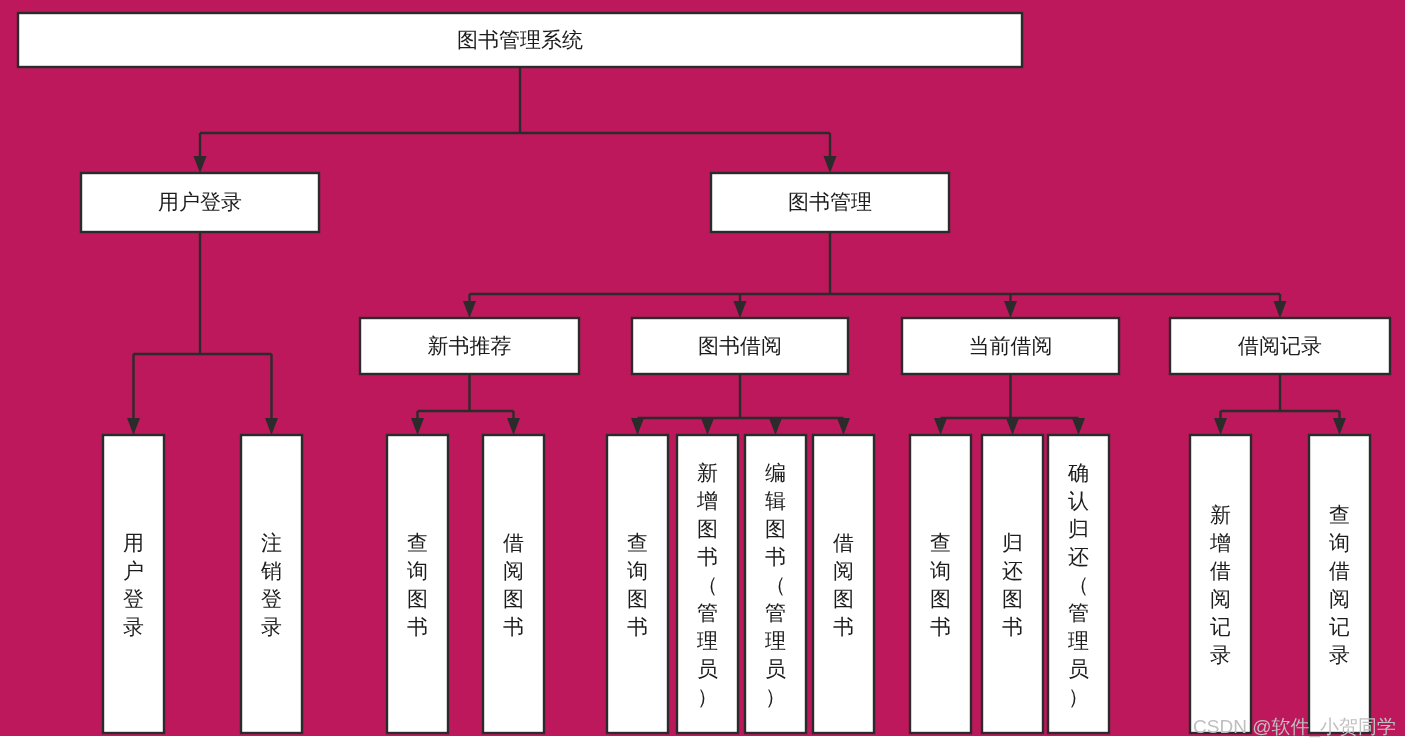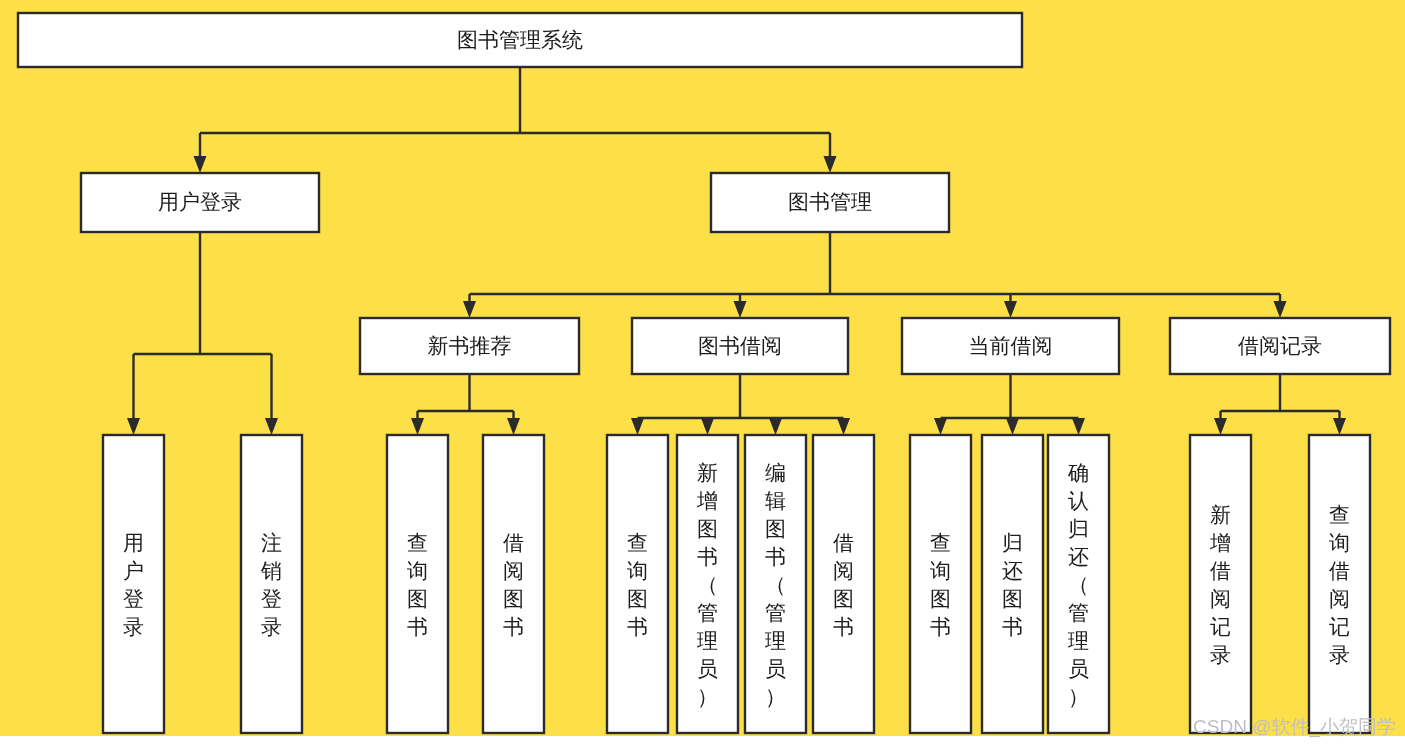--- a/index.html
+++ b/index.html
@@ -12,21 +12,21 @@
     width: 1405px;
     height: 747px;
     font-family: "Liberation Sans", "DejaVu Sans", sans-serif;
     overflow: hidden;
     position: relative;
   }
   #diagram-root {
     position: relative;
     width: 1405px;
     height: 736px;
-    background: #fde047;
+    background: #be185d;
   }
   svg.diagram-canvas {
     position: absolute;
     left: 0;
     top: 0;
     width: 1405px;
     height: 747px;
     display: block;
   }
   .node-box {

